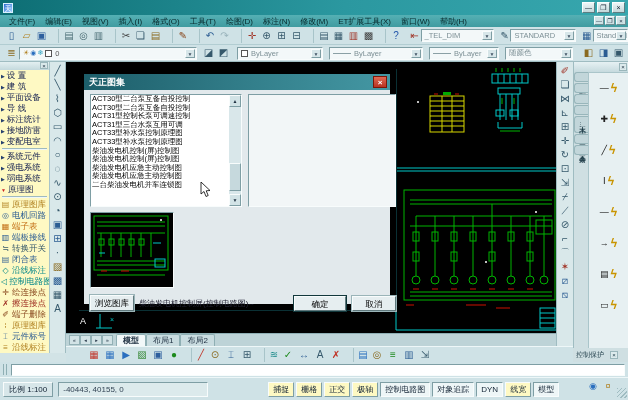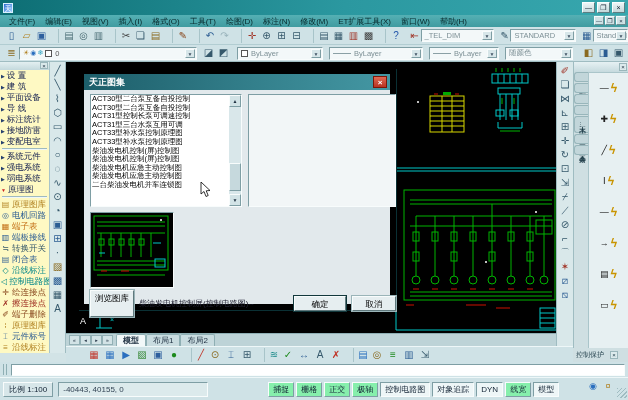--- a/index.html
+++ b/index.html
@@ -106,21 +106,21 @@
     border-color:#7e9ea4 #f8fcfc #f8fcfc #7e9ea4; font-size:8px; color:#000; padding-left:3px; }
 
   
   .statusbar { position:absolute; left:0; top:377px; width:628px; height:23px; background:#cfe2e6;
     border-top:1px solid #eef7f8; display:flex; align-items:center; }
   .sb-scale { margin-left:3px; height:15px; padding:0 5px; background:#d7e6e9; border:1px solid;
     border-color:#f8fcfc #7e9ea4 #7e9ea4 #f8fcfc; font-size:8px; line-height:14px; color:#123; }
   .sb-coords { margin-left:5px; width:150px; height:15px; background:#dceaec; border:1px solid;
     border-color:#7e9ea4 #f8fcfc #f8fcfc #7e9ea4; font-size:8px; line-height:14px; color:#345; padding-left:4px; }
   .sb-toggles { display:flex; margin-left:60px; gap:2px; }
-  .sb-btn { height:15px; padding:0 4px; font-size:8px; line-height:14px; color:#123; background:#86efac;
+  .sb-btn { height:15px; padding:0 4px; font-size:8px; line-height:14px; color:#123; background:#fef9c3;
     border:1px solid; border-color:#f8fcfc #7e9ea4 #7e9ea4 #f8fcfc; white-space:nowrap; }
   .sb-btn.pressed { background:#eef6f7; border-color:#7e9ea4 #f8fcfc #f8fcfc #7e9ea4; }
   .sb-right { position:absolute; right:14px; top:380px; display:flex; gap:3px; }
   .sb-ico { width:12px; height:12px; font-size:9px; line-height:12px; text-align:center; }
   .grip { position:absolute; right:1px; top:388px; width:10px; height:10px;
     background:repeating-linear-gradient(135deg,#9fbcc1 0 1px,transparent 1px 3px); }
 
   
   .dialog { position:absolute; left:78px; top:68px; width:318px; height:242px; background:#e2e9ec;
     border:6px solid #000000; box-shadow:1px 1px 0 #0a3034; }
@@ -138,21 +138,21 @@
     border-color:#f8fcfc #7e9ea4 #7e9ea4 #f8fcfc; font-size:5px; text-align:center; line-height:10px; color:#234; }
   .vs-thumb { position:absolute; left:0; top:68px; width:12px; height:28px; background:#c6d9dd; border:1px solid;
     border-color:#f8fcfc #7e9ea4 #7e9ea4 #f8fcfc; }
   .dlg-side { position:absolute; left:164px; top:20px; width:148px; height:113px; background:#f2f6f7;
     border:1px solid; border-color:#7e9ea4 #f8fcfc #f8fcfc #7e9ea4; }
   .dlg-preview { position:absolute; left:6px; top:138px; width:84px; height:76px; background:#000;
     border:1px solid; border-color:#7e9ea4 #f8fcfc #f8fcfc #7e9ea4; }
   .dlg-bottom { position:absolute; left:0px; top:218px; width:318px; height:22px; display:flex; align-items:center; }
   .btn { background:#e6eef0; border:1px solid; border-color:#f8fcfc #60797d #60797d #f8fcfc;
     outline:1px solid #9ab4b8; font-size:8.5px; color:#000; text-align:center; }
-  .btn-browse { margin-left:6px; width:44px; height:27px; line-height:14px; }
+  .btn-browse { margin-left:6px; width:44px; height:16px; line-height:14px; }
   .dlg-sel-label { margin-left:5px; font-size:8px; color:#223; white-space:nowrap; }
   .btn-ok { position:absolute; left:210px; width:52px; height:15px; line-height:14px; outline:1px solid #12383c; }
   .btn-cancel { position:absolute; left:268px; width:44px; height:15px; line-height:14px; }
 
   .cursor { position:absolute; left:200px; top:182px; z-index:60; }
 </style>
 </head>
 <body>
 
 <div id="app">

